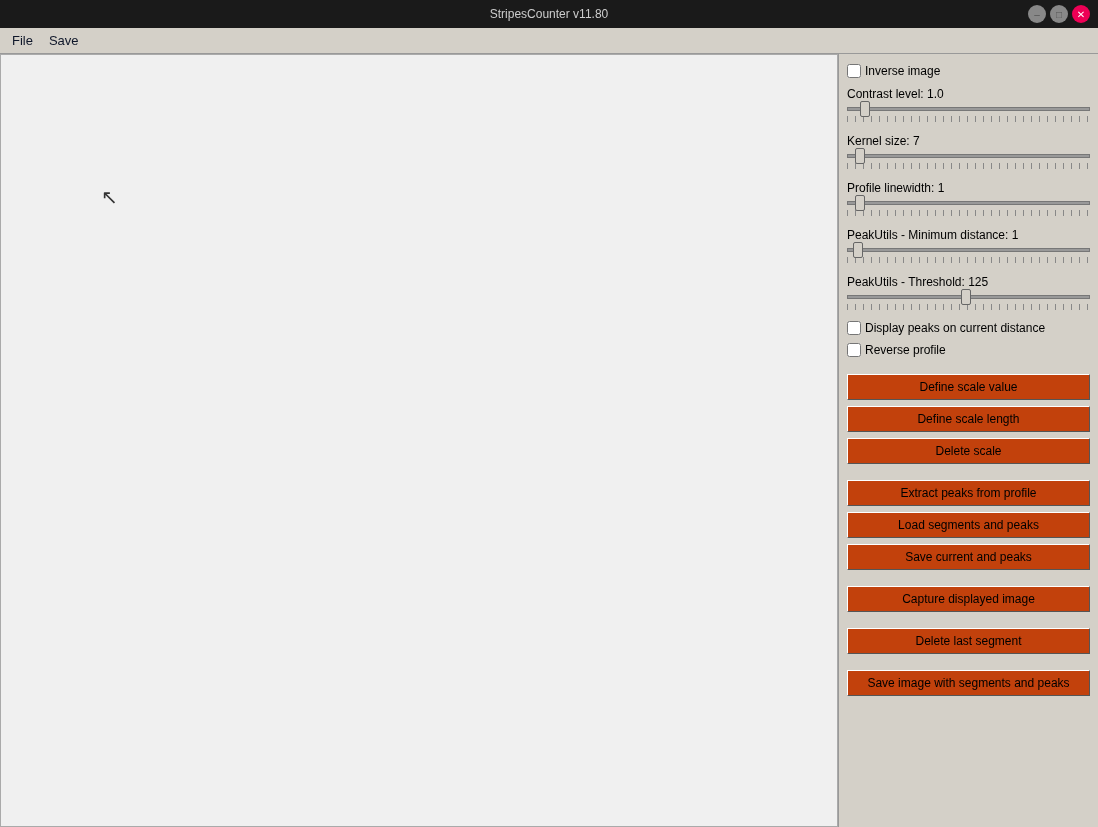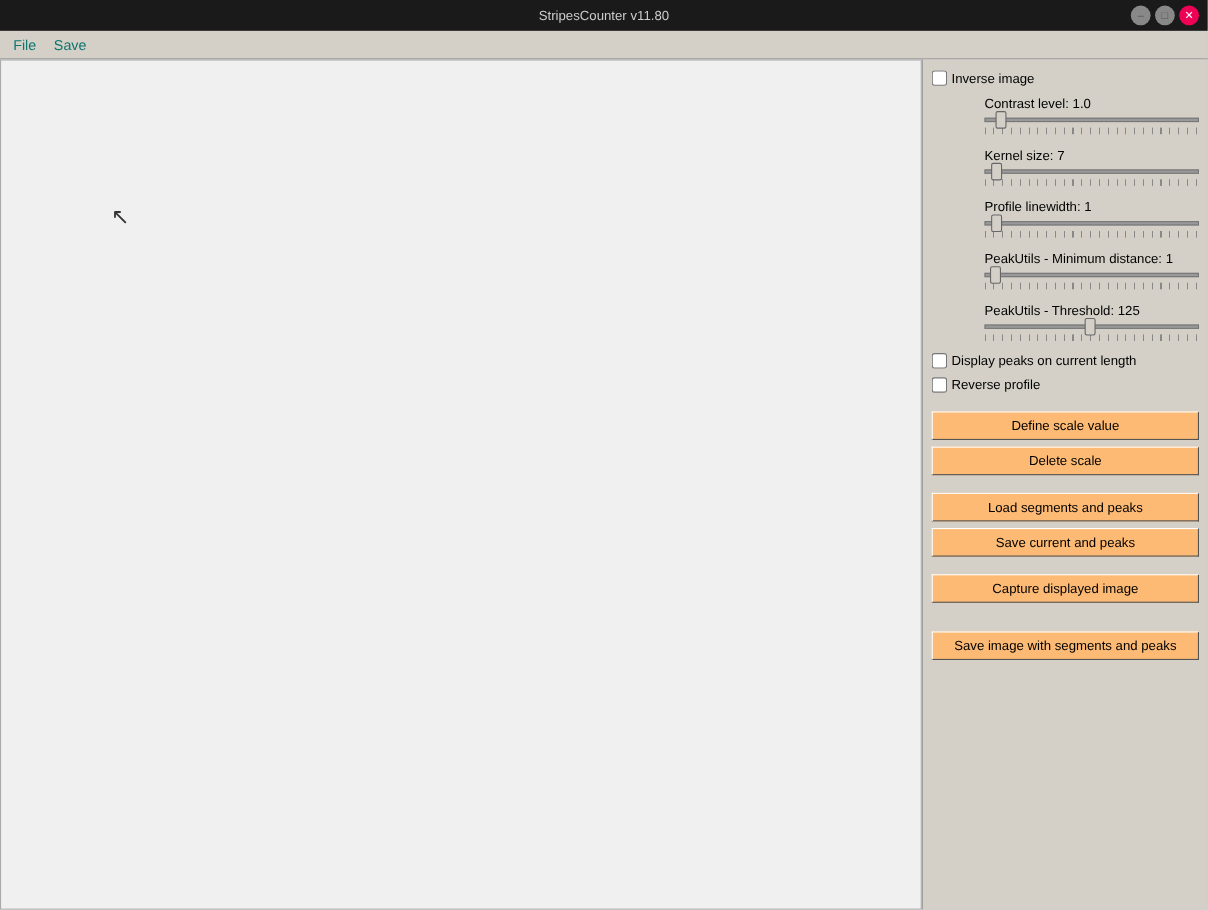--- a/index.html
+++ b/index.html
@@ -65,21 +65,21 @@
       display: flex;
       align-items: center;
       padding: 0 4px;
       border-bottom: 1px solid #999;
     }
 
     .menu-item {
       padding: 2px 8px;
       cursor: pointer;
       font-size: 13px;
-      color: #0f766e;
+      color: #0f172a;
     }
 
     
     #main-layout {
       display: flex;
       width: 100%;
       height: calc(827px - 54px);
     }
 
     
@@ -177,42 +177,41 @@
         transparent 8px
       );
       margin-top: -3px;
       margin-bottom: 3px;
     }
 
     
     .panel-button {
       width: 100%;
       padding: 5px 8px;
-      background: #fdba74;
+      background: #c2410c;
       border: 1px solid #888;
       border-top-color: #fff;
       border-left-color: #fff;
       border-right-color: #555;
       border-bottom-color: #555;
       cursor: pointer;
       font-size: 12px;
       text-align: center;
       color: #000;
       margin: 1px 0;
     }
 
     
     .panel-divider {
       height: 6px;
     }
 
     
     .slider-container {
       margin-bottom: 2px;
-      margin-left: 48px;
     }
   </style>
 </head>
 <body>
 
 <div id="title-bar">
   <span id="title-bar-text">StripesCounter v11.80</span>
   <div id="window-controls">
     <button class="win-btn win-btn-min">–</button>
     <button class="win-btn win-btn-max">□</button>
@@ -264,47 +263,50 @@
     </div>
 
     <div class="slider-container">
       <div class="param-label">PeakUtils - Threshold: 125</div>
       <input type="range" min="0" max="255" value="125" style="">
       <div class="slider-ticks"></div>
     </div>
 
     <div class="checkbox-row">
       <input type="checkbox" id="displayPeaksCheckbox" style="">
-      <label class="checkbox-label" for="displayPeaksCheckbox">Display peaks on current length</label>
+      <label class="checkbox-label" for="displayPeaksCheckbox">Display peaks on current distance</label>
     </div>
 
     <div class="checkbox-row">
       <input type="checkbox" id="reverseProfileCheckbox" style="">
       <label class="checkbox-label" for="reverseProfileCheckbox">Reverse profile</label>
     </div>
 
     <div class="panel-divider"></div>
 
     <button class="panel-button">Define scale value</button>
 
+    <button class="panel-button">Define scale length</button>
 
     <button class="panel-button">Delete scale</button>
 
     <div class="panel-divider"></div>
 
+    <button class="panel-button">Extract peaks from profile</button>
 
     <button class="panel-button">Load segments and peaks</button>
 
     <button class="panel-button">Save current and peaks</button>
 
     <div class="panel-divider"></div>
 
     <button class="panel-button">Capture displayed image</button>
 
     <div class="panel-divider"></div>
 
+    <button class="panel-button">Delete last segment</button>
 
     <div class="panel-divider"></div>
 
     <button class="panel-button">Save image with segments and peaks</button>
 
   </div>
 </div>
 
 </body></html>

